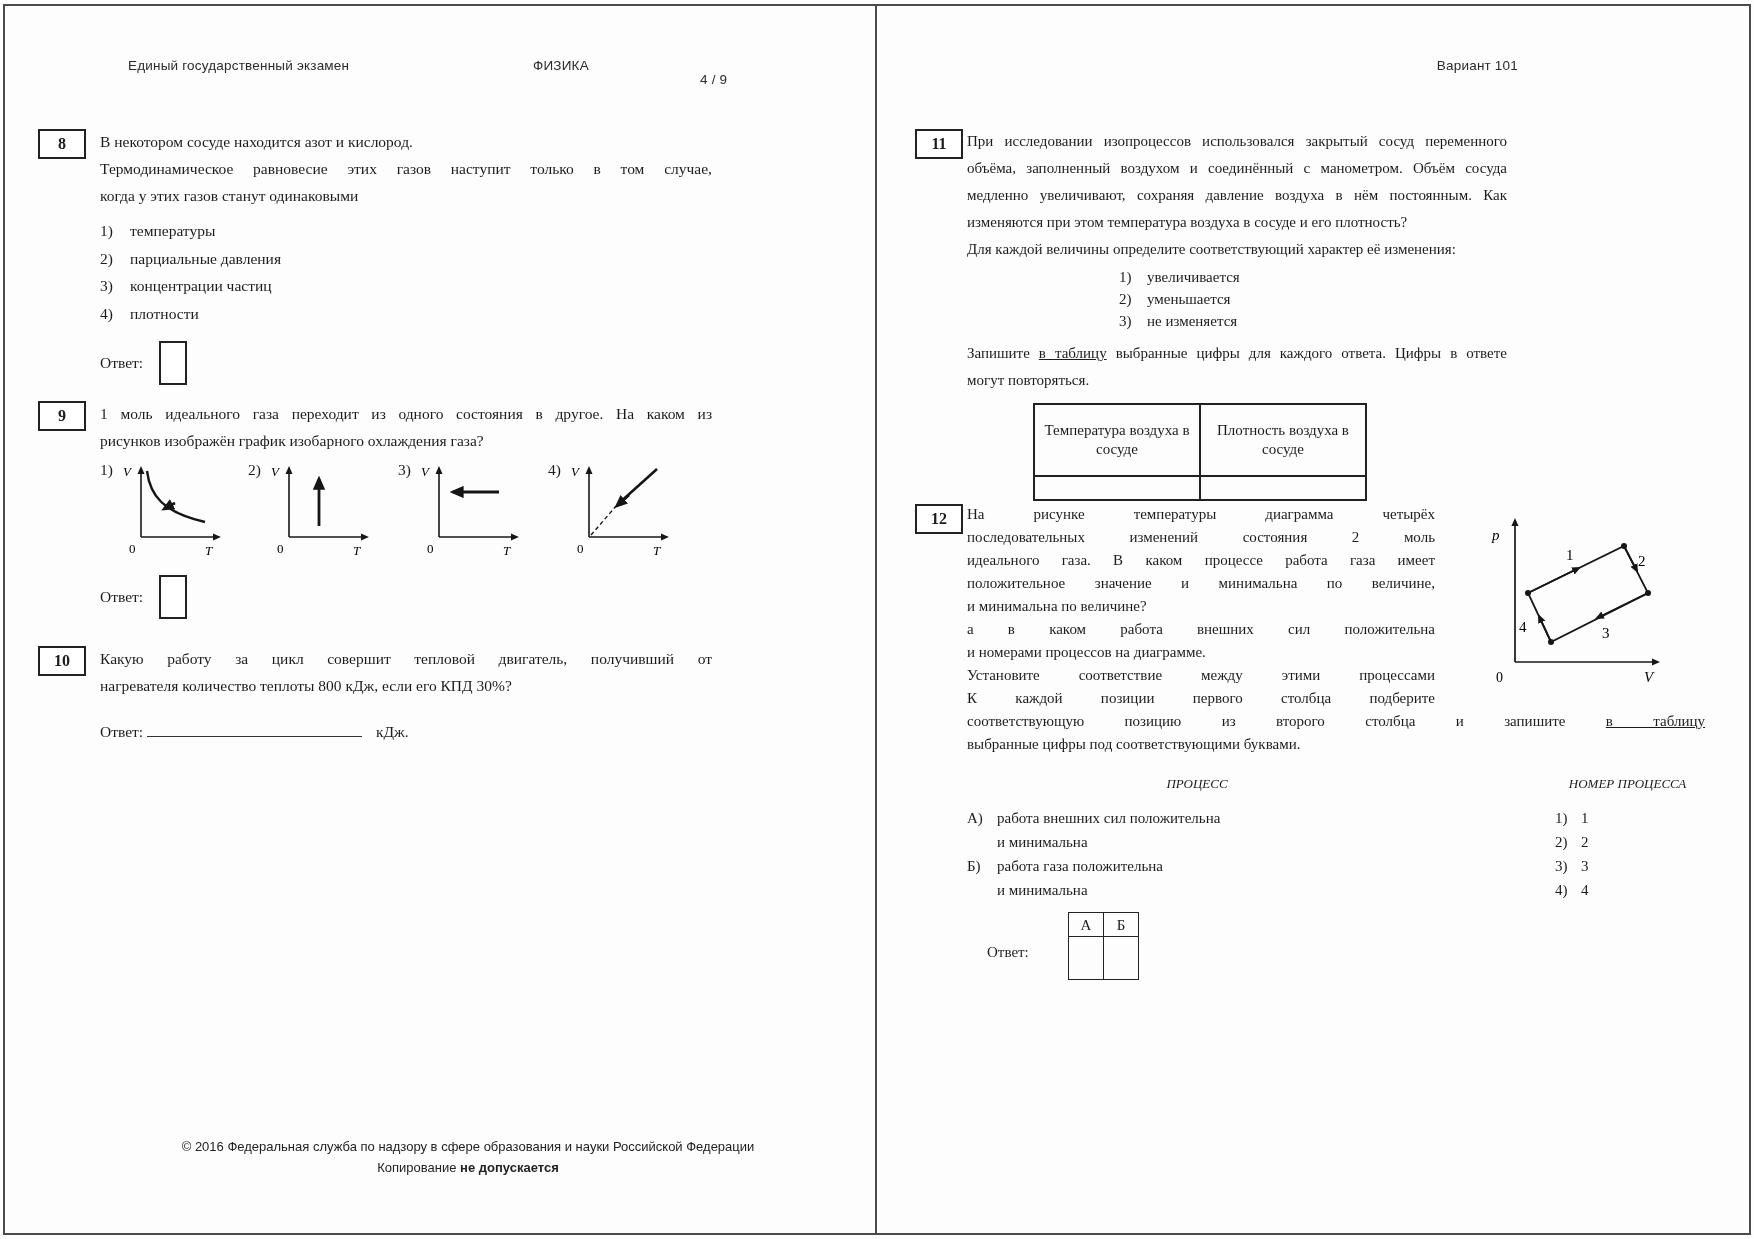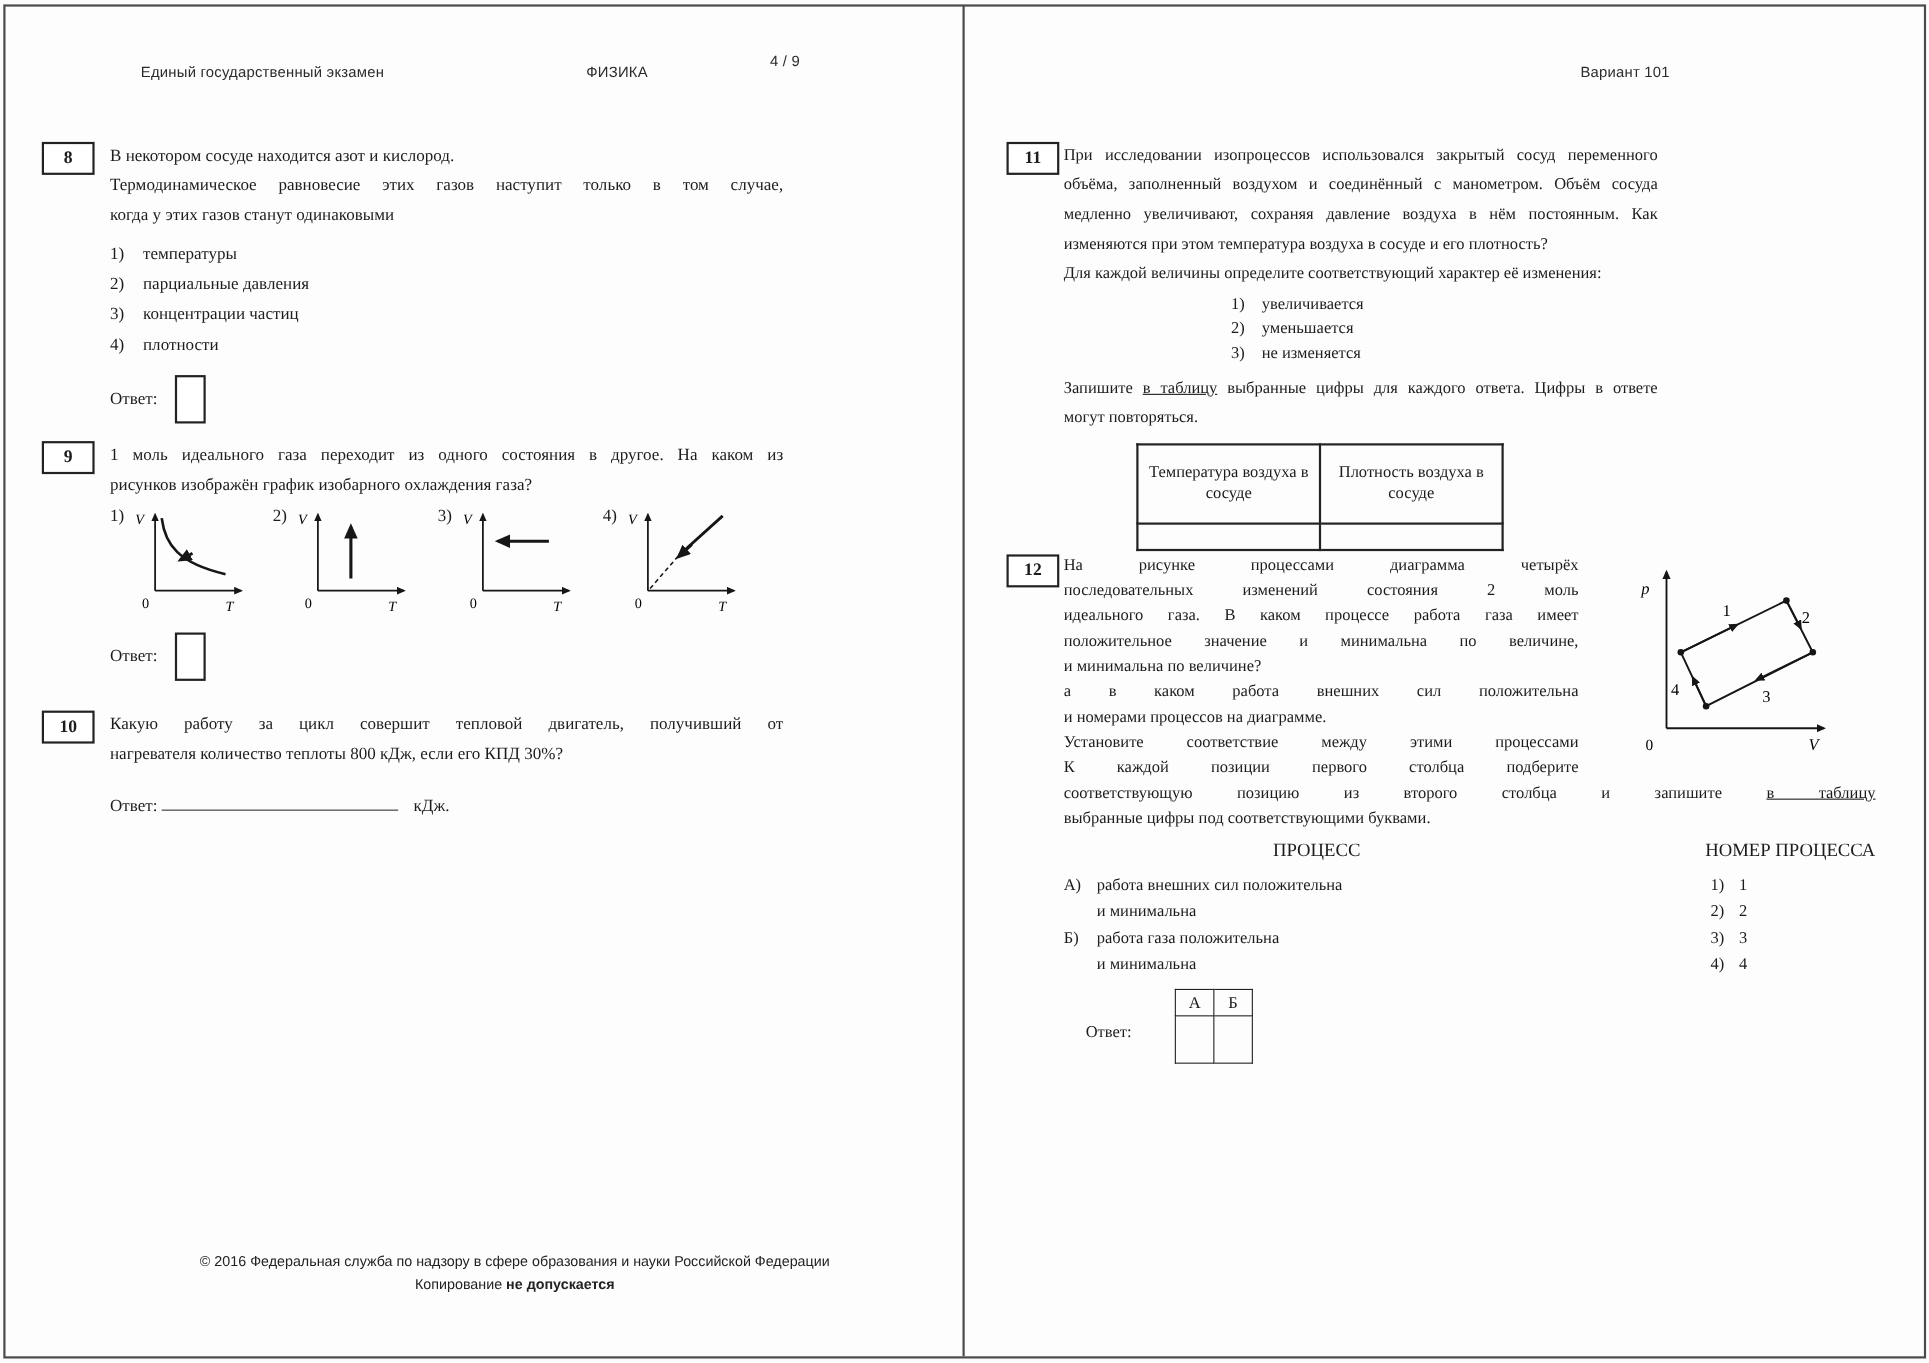--- a/index.html
+++ b/index.html
@@ -53,21 +53,21 @@
   table{border-collapse:collapse;}
   .t11{margin-left:66px;margin-top:9px;}
   .t11 td{border:2px solid #222;width:148px;text-align:center;font-size:15px;line-height:19px;padding:16px 8px;vertical-align:top;}
   .t11 tr.empty td{height:22px;padding:0;}
 
   .t12{position:absolute;left:101px;top:0;}
   .t12 td{border:1.5px solid #222;text-align:center;}
   .t12 .hcell{width:32px;height:21px;font-size:15px;line-height:16px;}
   .t12 .bcell{height:40px;}
 
-  .colhdrs{position:relative;height:24px;margin-top:7px;font-size:17px;}
+  .colhdrs{position:relative;height:24px;margin-top:20px;font-size:13px;font-style:italic;}
   .items12{position:relative;margin-top:6px;}
   .item-line{line-height:24px;font-size:15px;display:flex;}
   .item-line .ltr{width:30px;flex:0 0 30px;}
   .item-cont{padding-left:30px;line-height:24px;font-size:15px;}
   .numcol{position:absolute;left:588px;top:0;font-size:15px;line-height:24px;}
   .numcol .nrow{display:flex;}
   .numcol .nn{width:26px;}
 
   .ftr{font-size:13px;line-height:21px;text-align:center;color:#222;}
 
@@ -82,21 +82,21 @@
       <path d="M0,0 L5,2.2 L0,4.4 z" fill="#161616"></path>
     </marker>
   </defs>
 </svg>
 
 <div class="frame"></div>
 <div class="divider"></div>
 
 <div class="abs pg-hdr sans" style="left:100px;top:58px;">Единый государственный экзамен</div>
 <div class="abs pg-hdr sans" style="left:505px;top:58px;">ФИЗИКА</div>
-<div class="abs pg-hdr sans" style="left:672px;top:48px;">4 / 9</div>
+<div class="abs pg-hdr sans" style="left:672px;top:72px;">4 / 9</div>
 
 <div class="abs" style="left:35px;top:128px;width:690px;">
   <div class="qnum">8</div>
   <div class="qcontent" style="width:612px;">
     <div class="line">В некотором сосуде находится азот и кислород.</div>
     <div class="line stretch">Термодинамическое равновесие этих газов наступит только в том случае,</div>
     <div class="line">когда у этих газов станут одинаковыми</div>
     <div style="margin-top:8px;">
       <div class="opt">
           <span class="onum">1)</span>
@@ -269,21 +269,21 @@
     <line x1="162" y1="81" x2="111" y2="106" stroke="#161616" stroke-width="1.8" marker-end="url(#ah)"></line>
     <line x1="65" y1="130" x2="53" y2="104" stroke="#161616" stroke-width="1.8" marker-end="url(#ah)"></line>
     <text x="80" y="48" font-size="15">1</text>
     <text x="152" y="54" font-size="15">2</text>
     <text x="116" y="126" font-size="15">3</text>
     <text x="33" y="120" font-size="15">4</text>
   </svg>
 
   <div style="margin-left:55px;width:740px;">
     <div style="width:468px;">
-      <div class="r12line stretch">На рисунке процессами диаграмма четырёх</div>
+      <div class="r12line stretch">На рисунке температуры диаграмма четырёх</div>
       <div class="r12line stretch">последовательных изменений состояния 2 моль</div>
       <div class="r12line stretch">идеального газа. В каком процессе работа газа имеет</div>
       <div class="r12line stretch">положительное значение и минимальна по величине,</div>
       <div class="r12line">и минимальна по величине?</div>
       <div class="r12line stretch">а в каком работа внешних сил положительна</div>
       <div class="r12line">и номерами процессов на диаграмме.</div>
       <div class="r12line stretch">Установите соответствие между этими процессами</div>
       <div class="r12line stretch">К каждой позиции первого столбца подберите</div>
     </div>
     <div class="r12line stretch" style="width:738px;"><span>соответствующую позицию из второго столбца и запишите </span><span class="uline">в таблицу</span></div>

